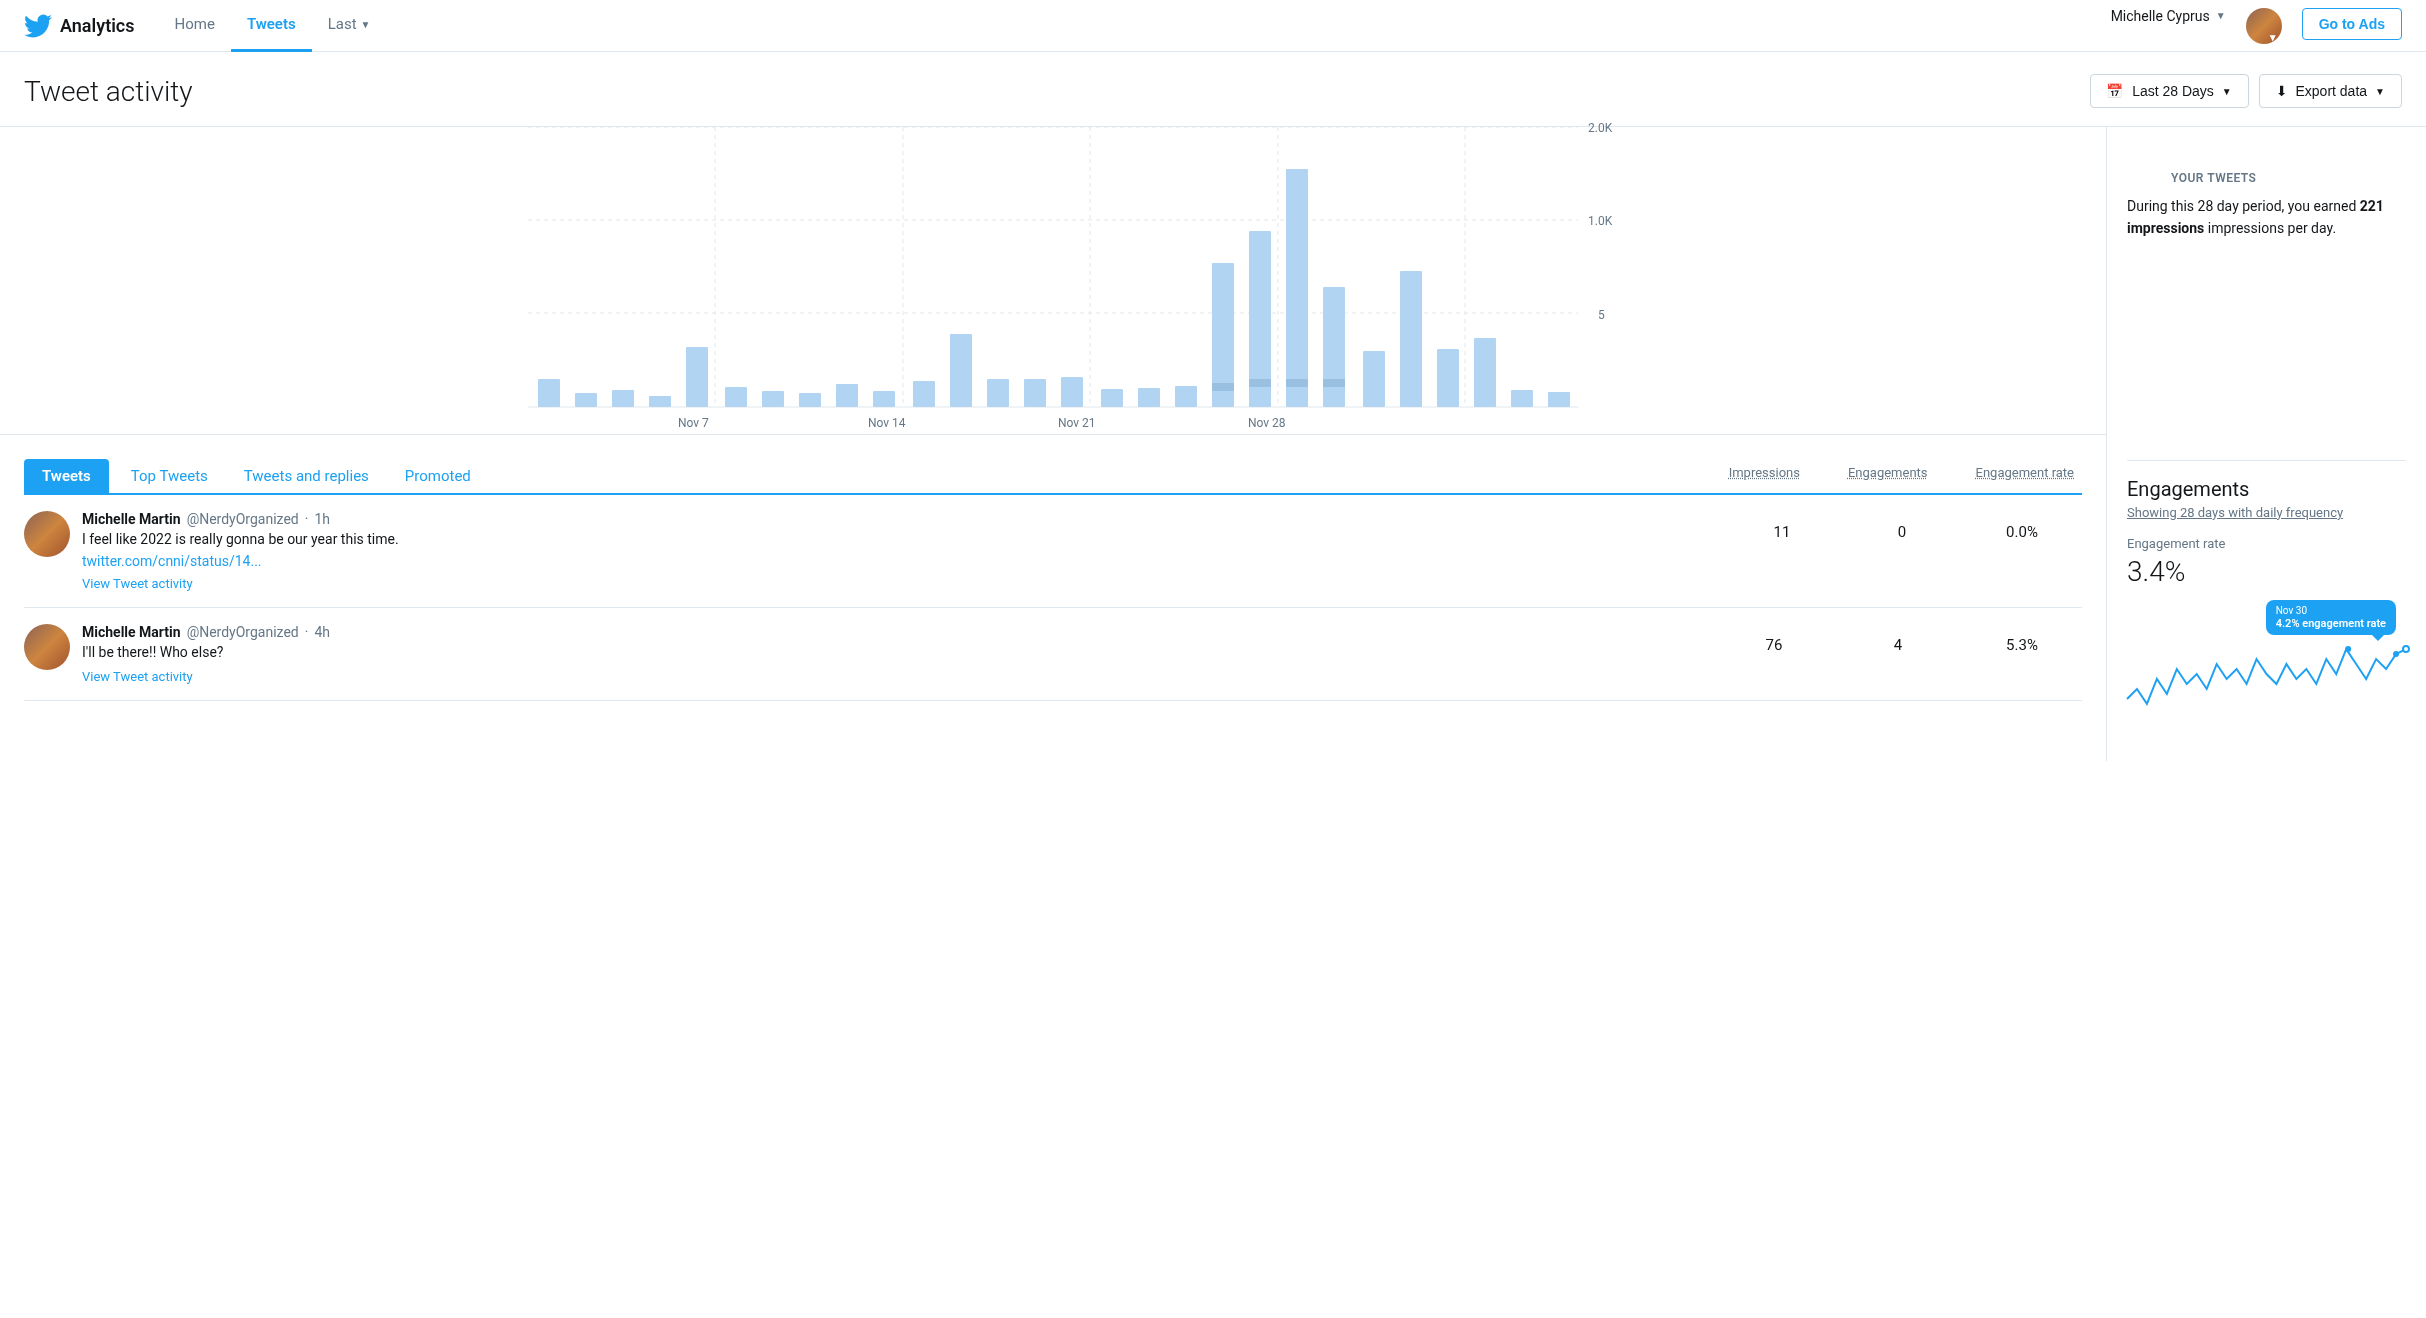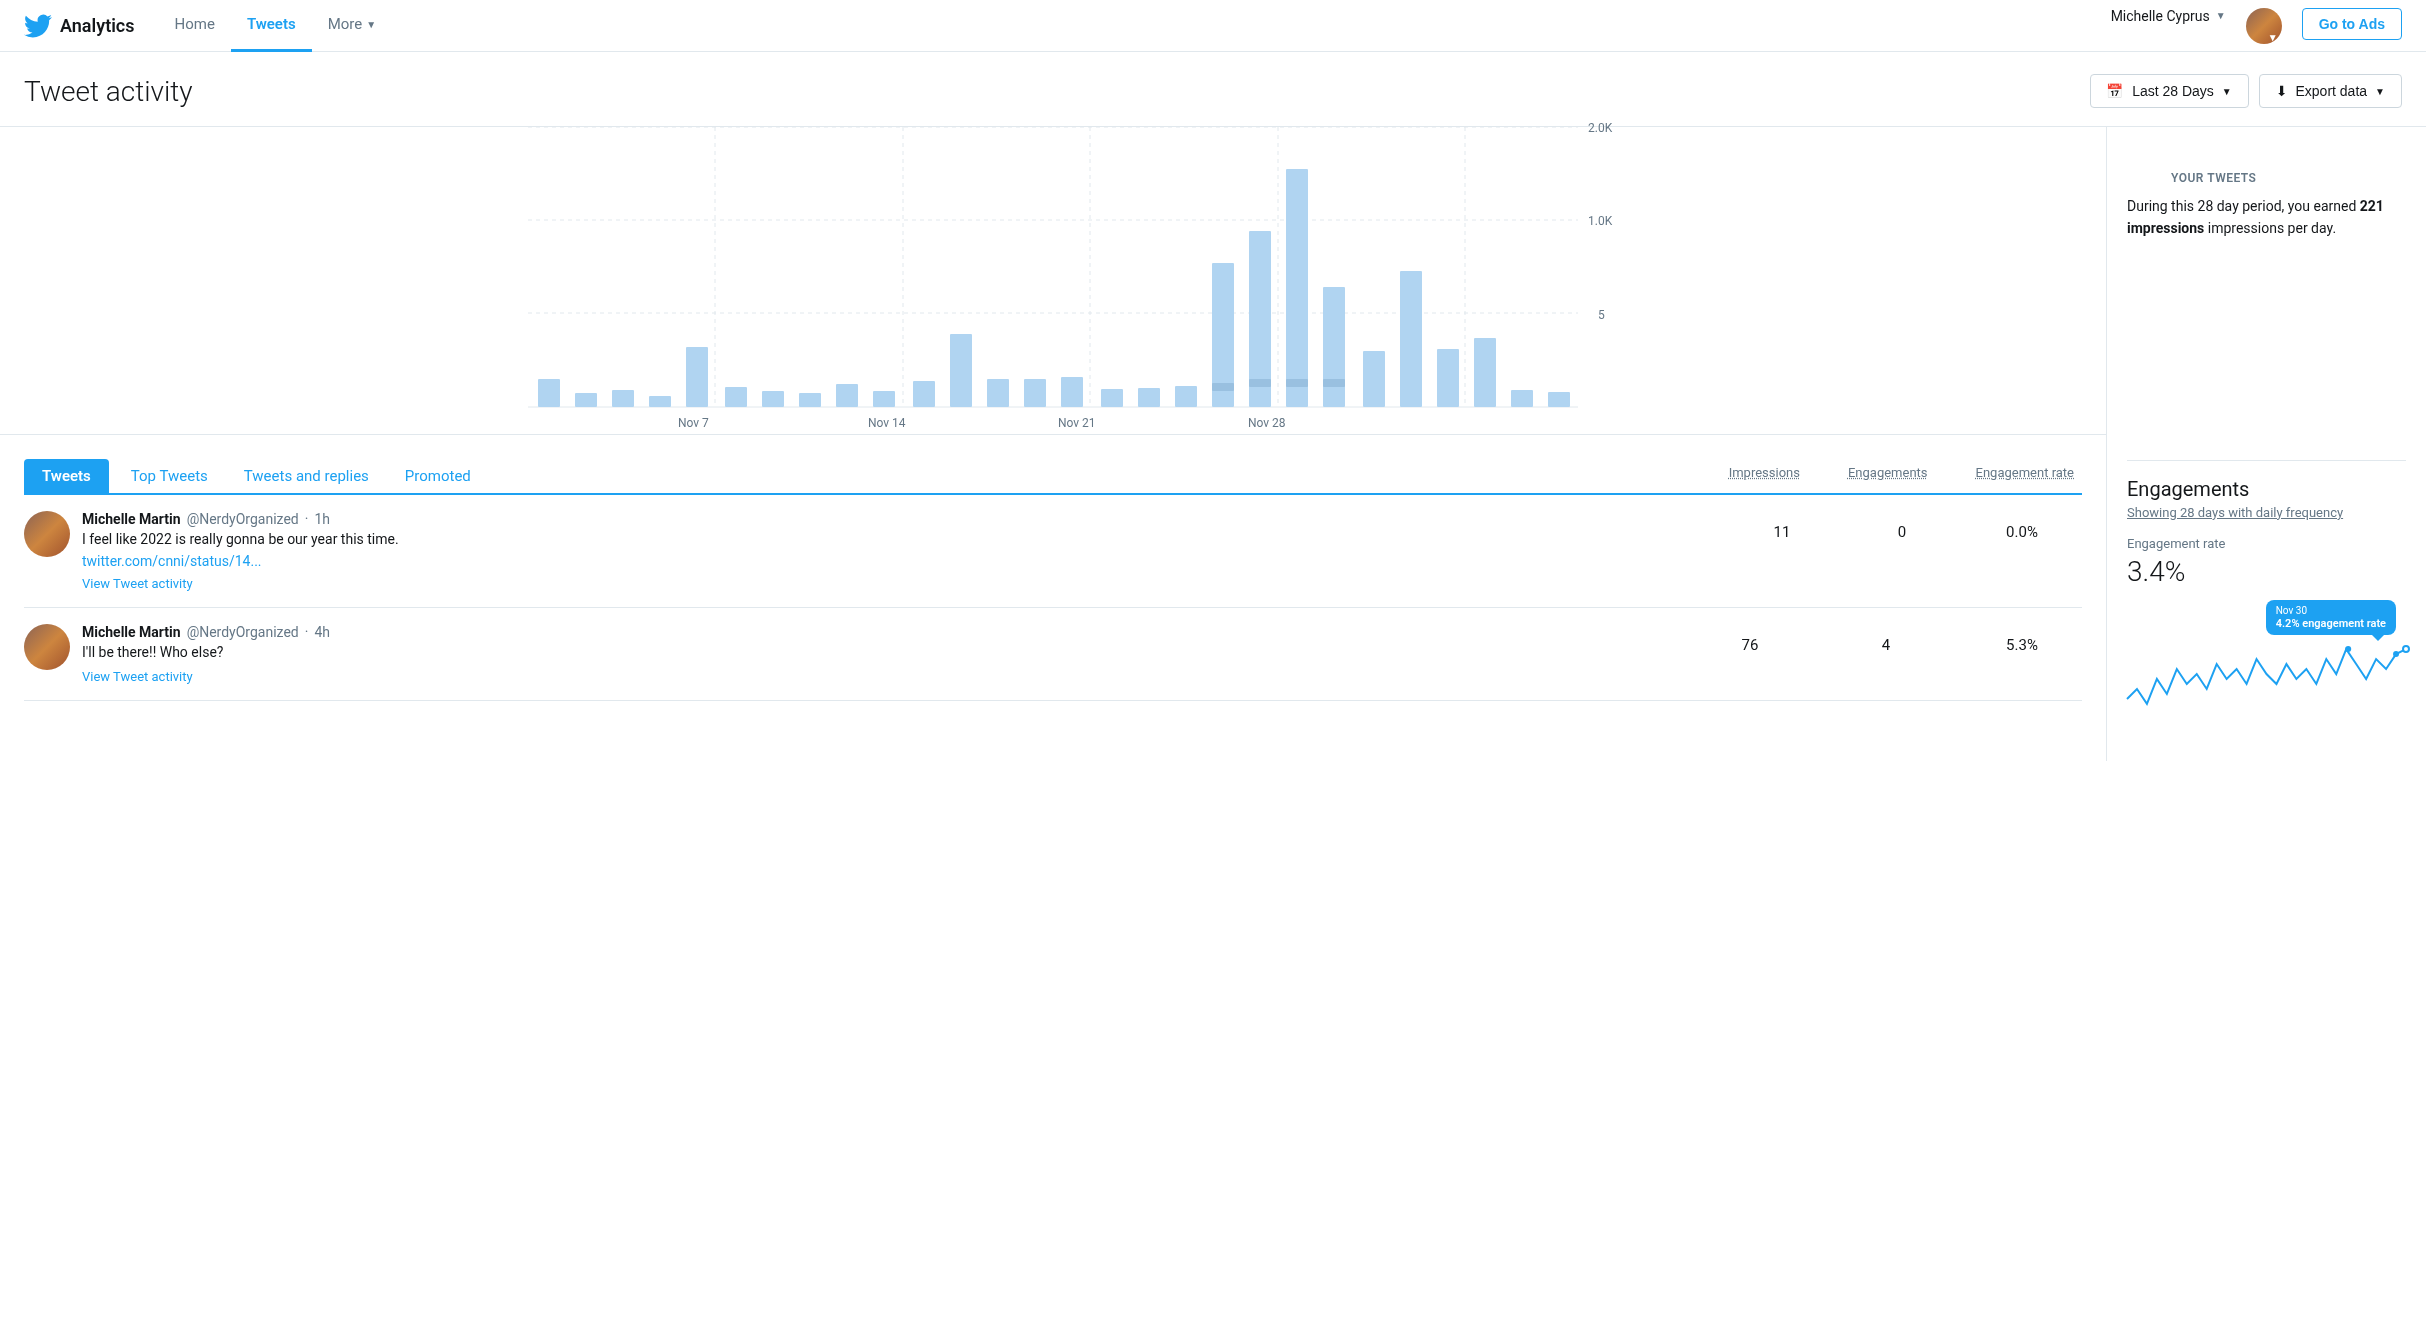--- a/index.html
+++ b/index.html
@@ -16,21 +16,21 @@
   </div>
   <span style="font-size:18px;font-weight:600;color:#14171a;margin-right:24px;">Analytics</span>
   <div style="display:flex;align-items:center;height:100%;">
     <div style="padding:0 16px;height:52px;display:flex;align-items:center;font-size:15px;color:#657786;cursor:pointer;border-bottom:3px solid transparent;">
       <span>Home</span>
     </div>
     <div style="padding:0 16px;height:52px;display:flex;align-items:center;font-size:15px;color:#1da1f2;cursor:pointer;border-bottom:3px solid #1da1f2;font-weight:600;">
       <span>Tweets</span>
     </div>
     <div style="padding:0 16px;height:52px;display:flex;align-items:center;font-size:15px;color:#657786;cursor:pointer;border-bottom:3px solid transparent;gap:4px;">
-      <span>More</span>
+      <span>Last</span>
       <span style="font-size:10px;">▼</span>
     </div>
   </div>
   <div style="margin-left:auto;display:flex;align-items:flex-start;gap:20px;">
     <div style="display:flex;align-items:center;gap:6px;cursor:pointer;">
       <span style="font-size:14px;color:#14171a;">Michelle Cyprus</span>
       <span style="font-size:10px;color:#657786;">▼</span>
     </div>
     <div style="width:36px;height:36px;border-radius:50%;background:linear-gradient(135deg,#8b6355 0%,#cd853f 50%,#a0522d 100%);cursor:pointer;overflow:hidden;display:flex;align-items:center;justify-content:center;">
       <span style="font-size:10px;color:#fff;margin-left:18px;margin-top:24px;">▼</span>
@@ -180,21 +180,21 @@
             <span style="font-weight:700;font-size:14px;">Michelle Martin</span>
             <span style="color:#657786;font-size:14px;">@NerdyOrganized</span>
             <span style="color:#657786;">·</span>
             <span style="color:#657786;font-size:14px;">4h</span>
           </div>
           <div style="font-size:14px;color:#14171a;margin-bottom:3px;line-height:1.4;">I'll be there!! Who else?</div>
           <div style="margin-top:6px;">
             <a style="color:#1da1f2;font-size:13px;cursor:pointer;">View Tweet activity</a>
           </div>
         </div>
-        <div style="display:flex;gap:16px;min-width:360px;justify-content:flex-end;align-items:flex-start;padding-top:12px;">
+        <div style="display:flex;gap:4px;min-width:360px;justify-content:flex-end;align-items:flex-start;padding-top:12px;">
           <span style="width:120px;text-align:center;font-size:15px;color:#14171a;">76</span>
           <span style="width:120px;text-align:center;font-size:15px;color:#14171a;">4</span>
           <span style="width:120px;text-align:center;font-size:15px;color:#14171a;">5.3%</span>
         </div>
       </div>
     </div>
   </div>
 
   <div style="width:320px;border-left:1px solid #e1e8ed;padding:24px 20px;flex-shrink:0;margin-top:0;">
 

